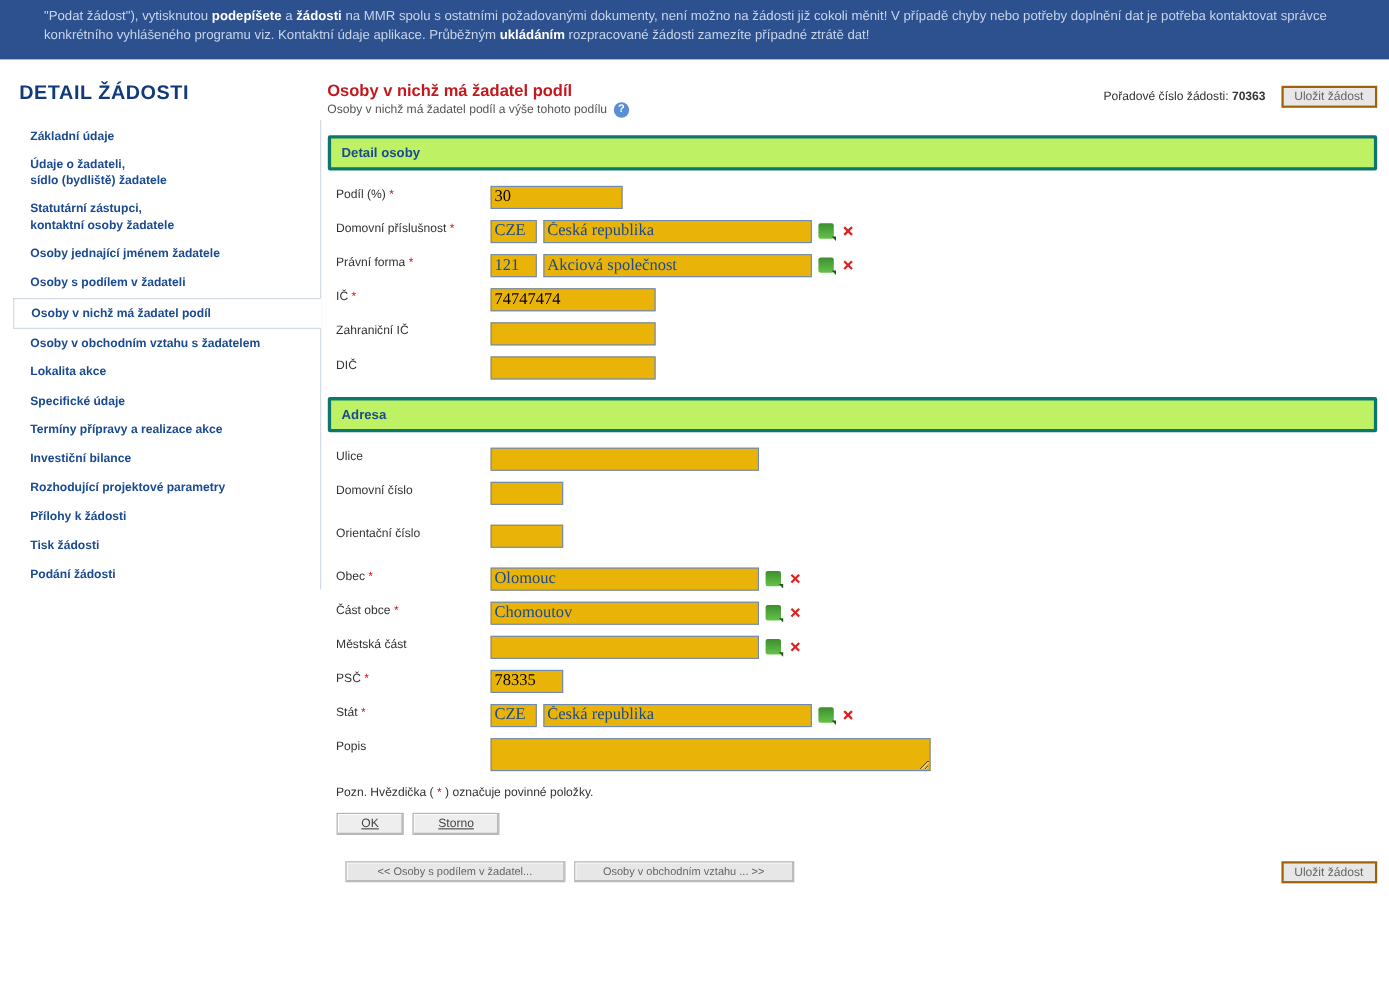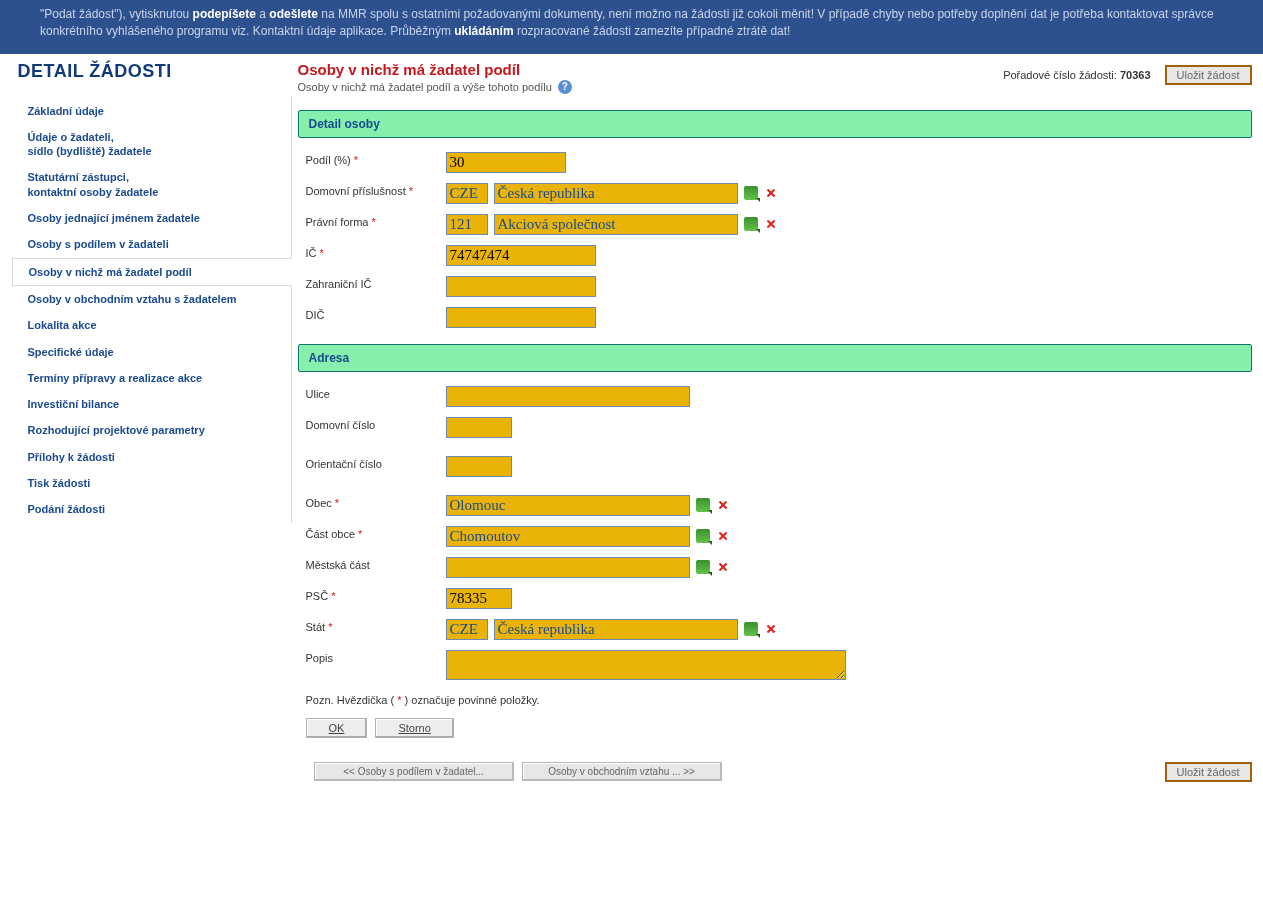--- a/index.html
+++ b/index.html
@@ -1,34 +1,34 @@
 <!DOCTYPE html>
 <html><head>
 <meta charset="utf-8">
 <style>
   * { box-sizing: border-box; margin: 0; padding: 0; }
   body { font-family: Verdana, Arial, sans-serif; font-size: 11px; background: #fff; color: #333; }
   .topbar { background: #2d518f; color: #c7d4ea; padding: 6px 40px 14px 40px; font-size: 12px; line-height: 1.4; }
   .topbar b { color: #fff; font-weight: bold; }
-  .wrap { width: 1240px; margin: 0 auto; padding-top: 7px; display: flex; align-items:flex-start;}
+  .wrap { width: 1240px; margin: 13px auto; padding-top: 7px; display: flex; align-items:flex-start;}
   .sidebar { width: 280px; flex-shrink: 0; }
   .sidebar h1 { color: #103a7a; font-size: 18px; font-weight: bold; letter-spacing: .5px; padding: 0 0 14px 6px; }
   .nav { border-right: 1px solid #cfd7e3; padding-top:2px;}
   .nav a { display:block; padding: 6px 10px 6px 16px; color: #1a4a90; font-weight: bold; font-size: 11px; text-decoration: none; line-height:1.3; }
   .nav a.active { background:#fff; border:1px solid #cfd7e3; border-right:1px solid #fff; margin-right:-1px; border-radius:0;}
   .main { flex:1; padding-left: 6px; }
   .headrow { display:flex; align-items:flex-start; justify-content:space-between; }
   .pagetitle { color:#c4181e; font-weight:bold; font-size:15px; }
   .subtitle { color:#555; font-size:11px; margin-top:2px; display:flex; align-items:center; gap:6px;}
   .ordernum { color:#333; font-weight:bold; font-size:11px; }
   .ordernum span { font-weight:normal; }
   .btn { background:#e7e7e7; border:2px solid #a16207; color:#666; padding:2px 10px; font-size:11px; font-family:inherit; cursor:pointer; }
   .btn2 { background:#eee; border:1px solid #b0b0b0; color:#444; padding:3px 22px; font-size:11px; font-family:inherit; cursor:pointer; box-shadow: inset -1px -1px 0 #aaa, inset 1px 1px 0 #fff; text-decoration: underline; }
   .section { margin-top:16px; }
-  .section-h { background:#86efac; border:1px solid #0f766e; color:#1a4a90; font-weight:bold; font-size:12px; padding:6px 10px; border-radius:2px;}
+  .section-h { background:#bef264; border:3px solid #0f766e; color:#1a4a90; font-weight:bold; font-size:12px; padding:6px 10px; border-radius:2px;}
   .form { padding: 14px 0 0 8px; }
   .row { display:flex; align-items:flex-start; margin-bottom:10px; }
   .lbl { width:140px; color:#333; font-size:11px; padding-top:2px;}
   .req { color:#d11; }
   .fld { display:flex; align-items:center; gap:6px; }
   input[type=text], textarea { border:1px solid #6d89b5; background:#eab308; font-size:15px; font-family:Liberation Serif, serif; padding:1px 3px; }
   .ro { color:#1a4a90; }
   .code { width:42px; }
   .long { width:244px; }
   .med { width:120px; }
@@ -43,21 +43,21 @@
   .help-icon { width:14px;height:14px;border-radius:50%;background:#5a8fd4;color:#fff;display:inline-flex;align-items:center;justify-content:center;font-weight:bold;font-size:10px;}
   .note { font-size:11px; color:#333; margin:14px 0 12px 8px;}
   .btnrow { display:flex; gap:8px; margin: 6px 0 24px 8px;}
   .navbtnrow { display:flex; gap:8px; align-items:center; margin: 8px 0 20px 16px;}
   .navbtnrow .spacer{flex:1;}
   .navbtn { background:#e7e7e7; border:1px solid #b5b5b5; color:#656565; font-size:10px; padding:3px 8px; font-family:inherit; cursor:pointer; min-width:200px; box-shadow: inset -1px -1px 0 #bbb, inset 1px 1px 0 #fff;}
 </style>
 </head>
 <body>
 
-<div class="topbar">"Podat žádost"), vytisknutou <b>podepíšete</b> a <b>odešlete</b> na MMR spolu s ostatními požadovanými dokumenty, není možno na žádosti již cokoli měnit! V případě chyby nebo potřeby doplnění dat je potřeba kontaktovat správce konkrétního vyhlášeného programu viz. Kontaktní údaje aplikace. Průběžným <b>ukládáním</b> rozpracované žádosti zamezíte případné ztrátě dat!</div>
+<div class="topbar">"Podat žádost"), vytisknutou <b>podepíšete</b> a <b>žádosti</b> na MMR spolu s ostatními požadovanými dokumenty, není možno na žádosti již cokoli měnit! V případě chyby nebo potřeby doplnění dat je potřeba kontaktovat správce konkrétního vyhlášeného programu viz. Kontaktní údaje aplikace. Průběžným <b>ukládáním</b> rozpracované žádosti zamezíte případné ztrátě dat!</div>
 
 <div class="wrap">
   <div class="sidebar">
     <h1>DETAIL ŽÁDOSTI</h1>
     <div class="nav">
         <a>Základní údaje</a>
         <a>Údaje o žadateli,<br>sídlo (bydliště) žadatele</a>
         <a>Statutární zástupci,<br>kontaktní osoby žadatele</a>
         <a>Osoby jednající jménem žadatele</a>
         <a>Osoby s podílem v žadateli</a>

